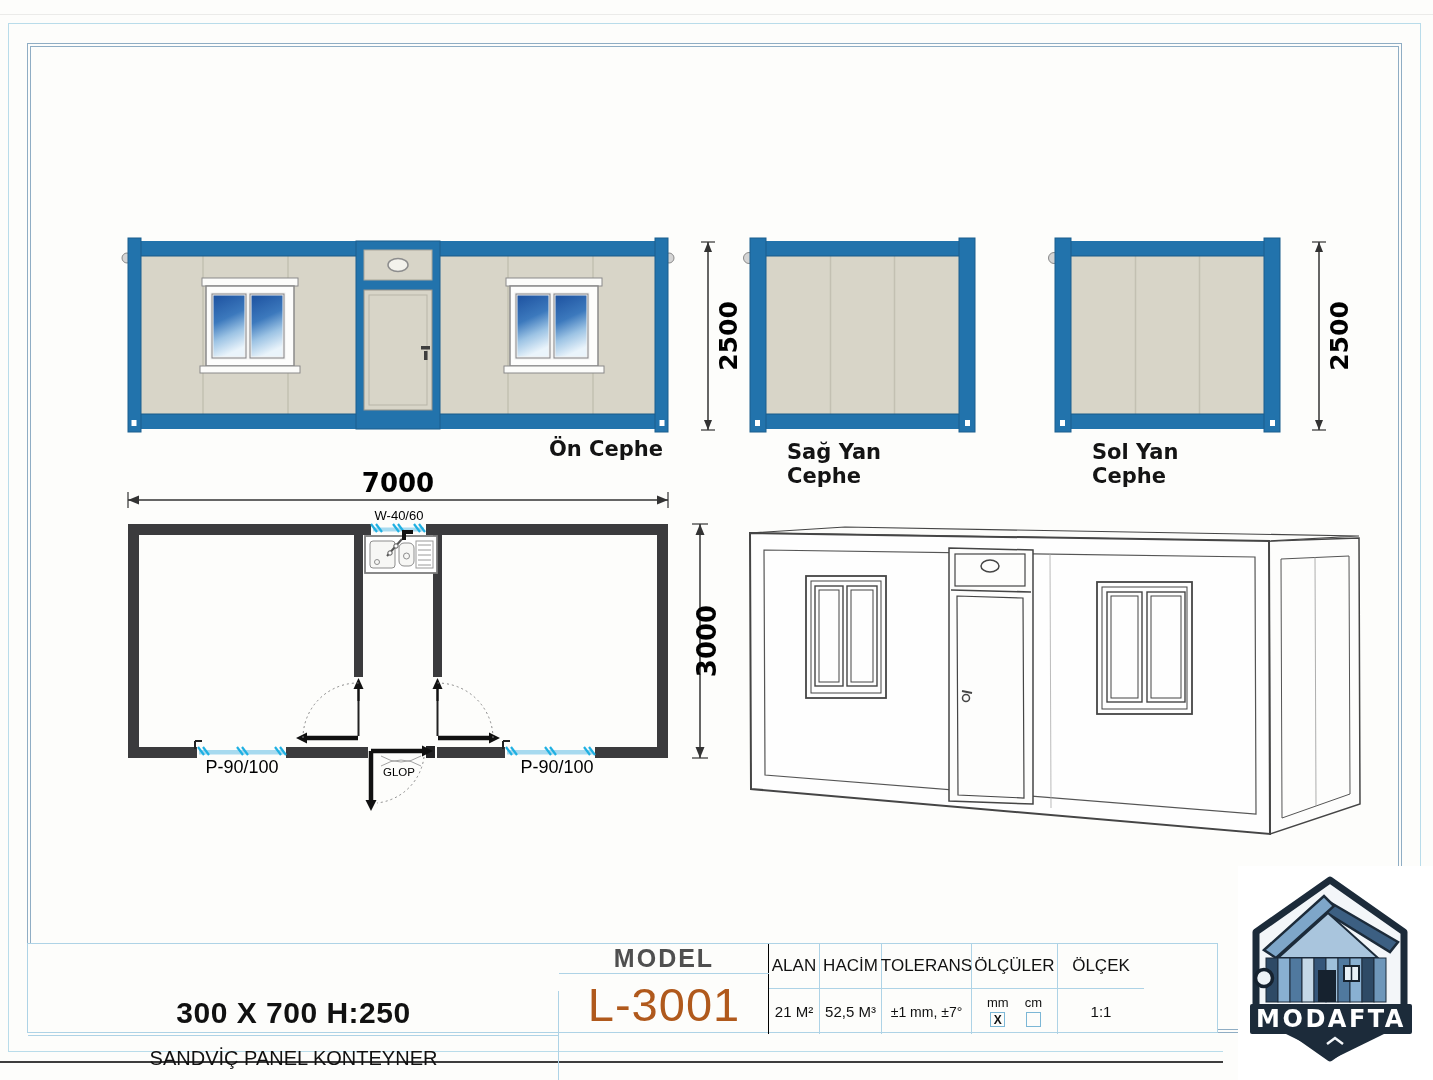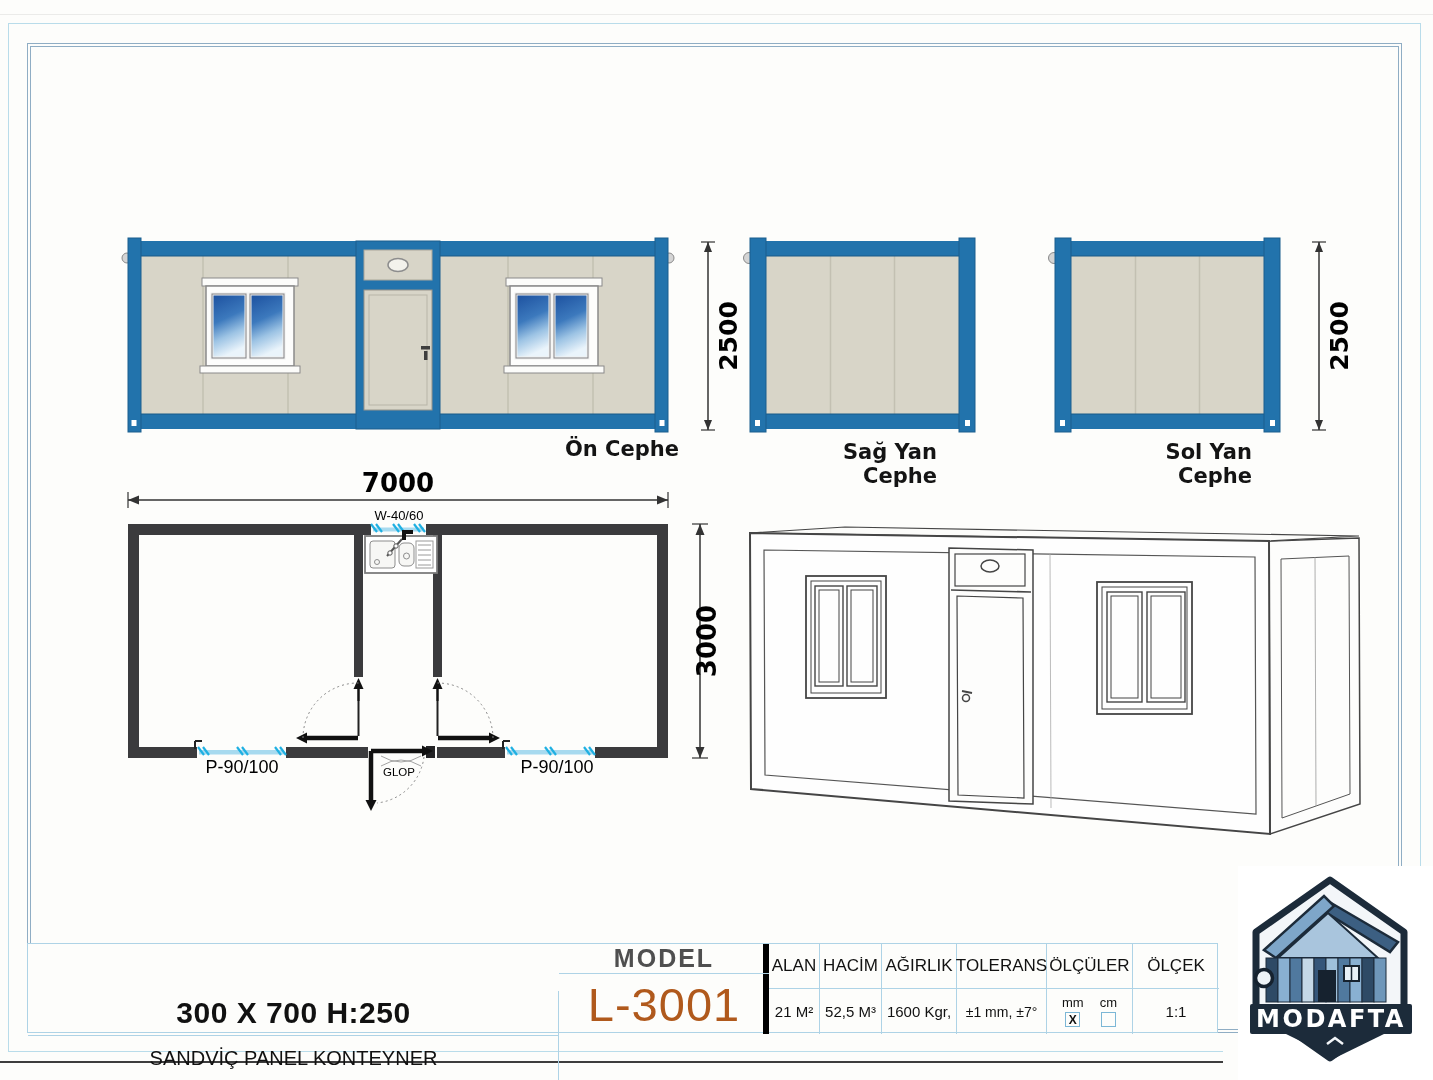--- a/index.html
+++ b/index.html
@@ -4,29 +4,29 @@
 <style>
   html,body{margin:0;padding:0;background:#e8e8e8;}
   #sheet{position:relative;width:1433px;height:1080px;background:#fdfdfb;overflow:hidden;
          font-family:"Liberation Sans",sans-serif;color:#111;}
   .abs{position:absolute;}
   .topline{left:0;top:14px;width:1433px;height:1px;background:#ebebe9;}
   .outer-border{left:8px;top:23px;width:1413px;height:1028px;border:1px solid #b9dcea;border-bottom:none;box-sizing:border-box;}
   .outer-border-bottom{left:8px;top:1051px;width:1215px;height:1px;background:#b9dcea;}
   .inner-border{left:27px;top:43px;width:1375px;height:990px;border:4px double #8fadc4;box-sizing:border-box;}
   .darkline{left:0;top:1061px;width:1223px;height:2px;background:#3d3d3d;}
-  .view-label{font-family:"DejaVu Sans",sans-serif;font-weight:bold;font-size:21px;color:#141414;text-align:right;}
+  .view-label{font-family:"DejaVu Sans",sans-serif;font-weight:bold;font-size:21px;color:#141414;text-align:left;}
   
   .tb{left:27px;top:943px;width:1191px;height:90px;box-sizing:border-box;border:1px solid #aed3e6;background:#fdfdfb;}
   .tb .cell{position:absolute;box-sizing:border-box;}
   .tb-left{left:0;top:0;width:531px;height:90px;border-right:1px solid #aed3e6;margin-top:47px;}
   .tb-left-r1{left:0;top:0;width:531px;height:45px;border-bottom:1px solid #aed3e6;
       display:flex;align-items:center;justify-content:center;font-size:30px;font-weight:bold;letter-spacing:.5px;}
   .tb-left-r2{left:0;top:45px;width:531px;height:45px;display:flex;align-items:center;justify-content:center;font-size:20px;}
-  .tb-model{left:531px;top:0;width:210px;height:90px;border-right:6px solid #000000;text-align:right;}
+  .tb-model{left:531px;top:0;width:210px;height:90px;border-right:1px solid #000000;text-align:right;}
   .tb-model-r1{left:0;top:0;width:210px;height:30px;border-bottom:1px solid #aed3e6;display:flex;align-items:center;justify-content:center;
       font-size:25px;font-weight:bold;color:#4f4f4f;letter-spacing:2px;}
   .tb-model-r2{left:0;top:30px;width:210px;height:60px;display:flex;align-items:center;justify-content:center;
       font-size:47px;font-weight:normal;color:#b0591c;letter-spacing:1px;}
   .spec{left:741px;top:0;width:450px;height:90px;display:flex;}
   .spec-col{box-sizing:border-box;border-right:1px solid #aed3e6;height:90px;}
   .spec-col:last-child{border-right:none;}
   .spec-h{box-sizing:border-box;height:45px;border-bottom:1px solid #aed3e6;display:flex;align-items:center;justify-content:center;font-size:17px;}
   .spec-v{box-sizing:border-box;height:45px;display:flex;align-items:center;justify-content:center;font-size:15px;}
   .unitbox{display:flex;flex-direction:column;align-items:center;font-size:13px;line-height:14px;}
@@ -327,24 +327,20 @@
       <div class="cell tb-model-r2">L-3001</div>
     </div>
     <div class="cell spec">
       <div class="spec-col" style="width:51px;">
         <div class="spec-h">ALAN</div>
         <div class="spec-v">21 M²</div>
       </div>
       <div class="spec-col" style="width:62px;">
         <div class="spec-h">HACİM</div>
         <div class="spec-v">52,5 M³</div>
-      </div>
-      <div class="spec-col" style="width:75px;">
-        <div class="spec-h">AĞIRLIK</div>
-        <div class="spec-v">1600 Kgr,</div>
       </div>
       <div class="spec-col" style="width:90px;">
         <div class="spec-h">TOLERANS</div>
         <div class="spec-v" style="font-size:14px;">±1 mm, ±7°</div>
       </div>
       <div class="spec-col" style="width:86px;">
         <div class="spec-h">ÖLÇÜLER</div>
         <div class="spec-v" style="gap:16px;">
           <div class="unitbox">
             <span>mm</span>

